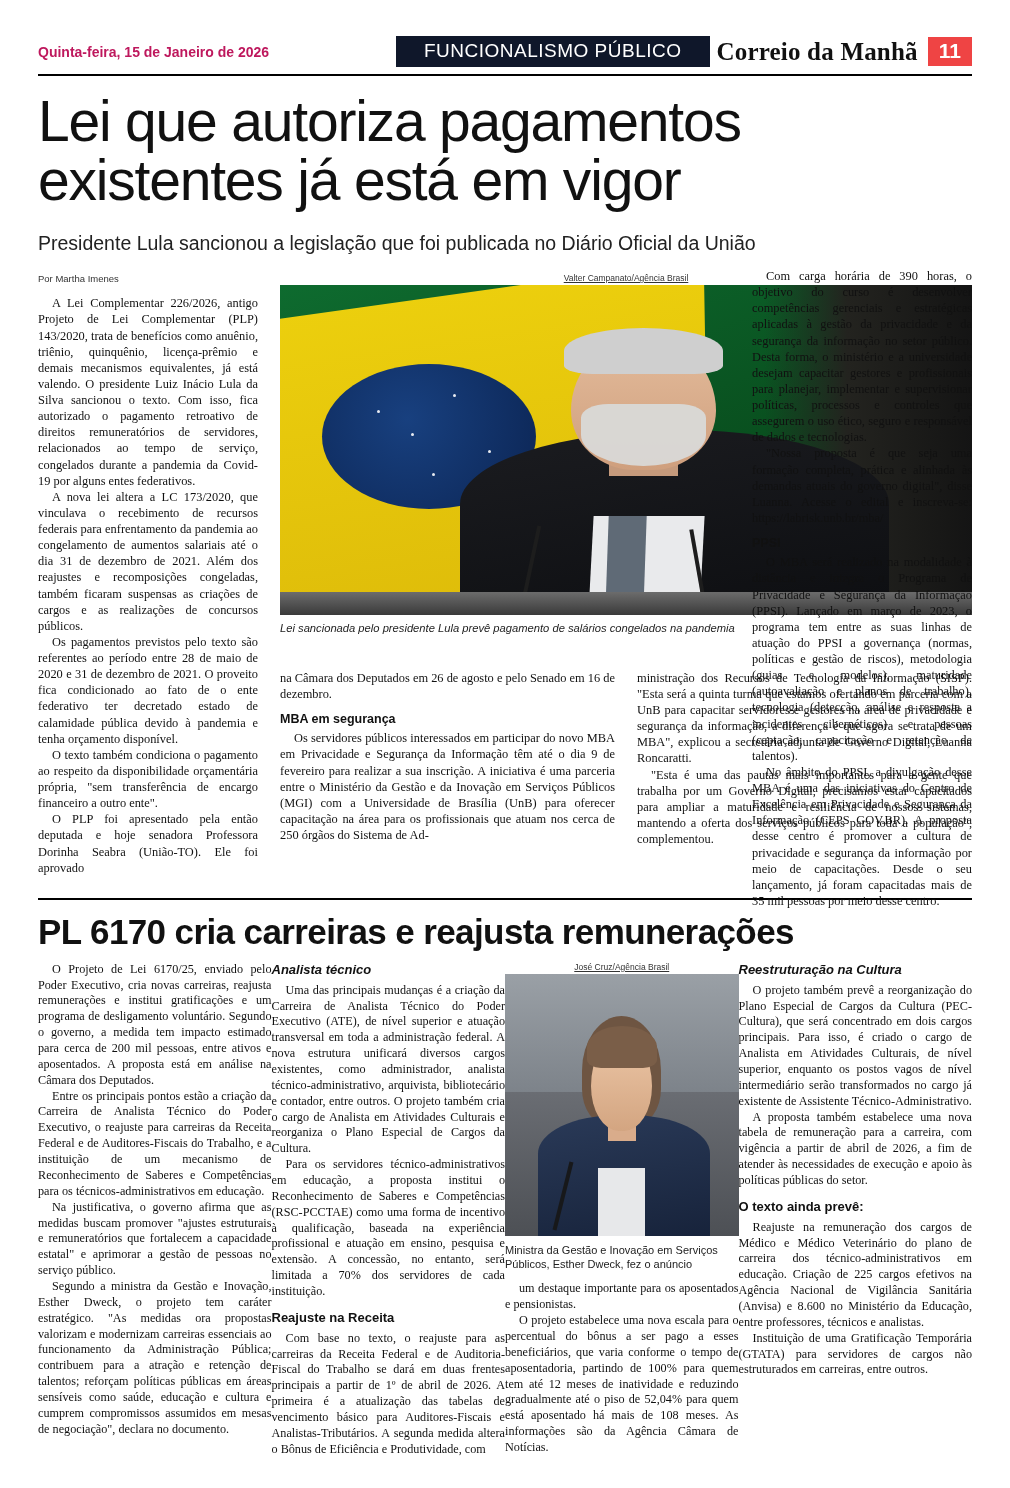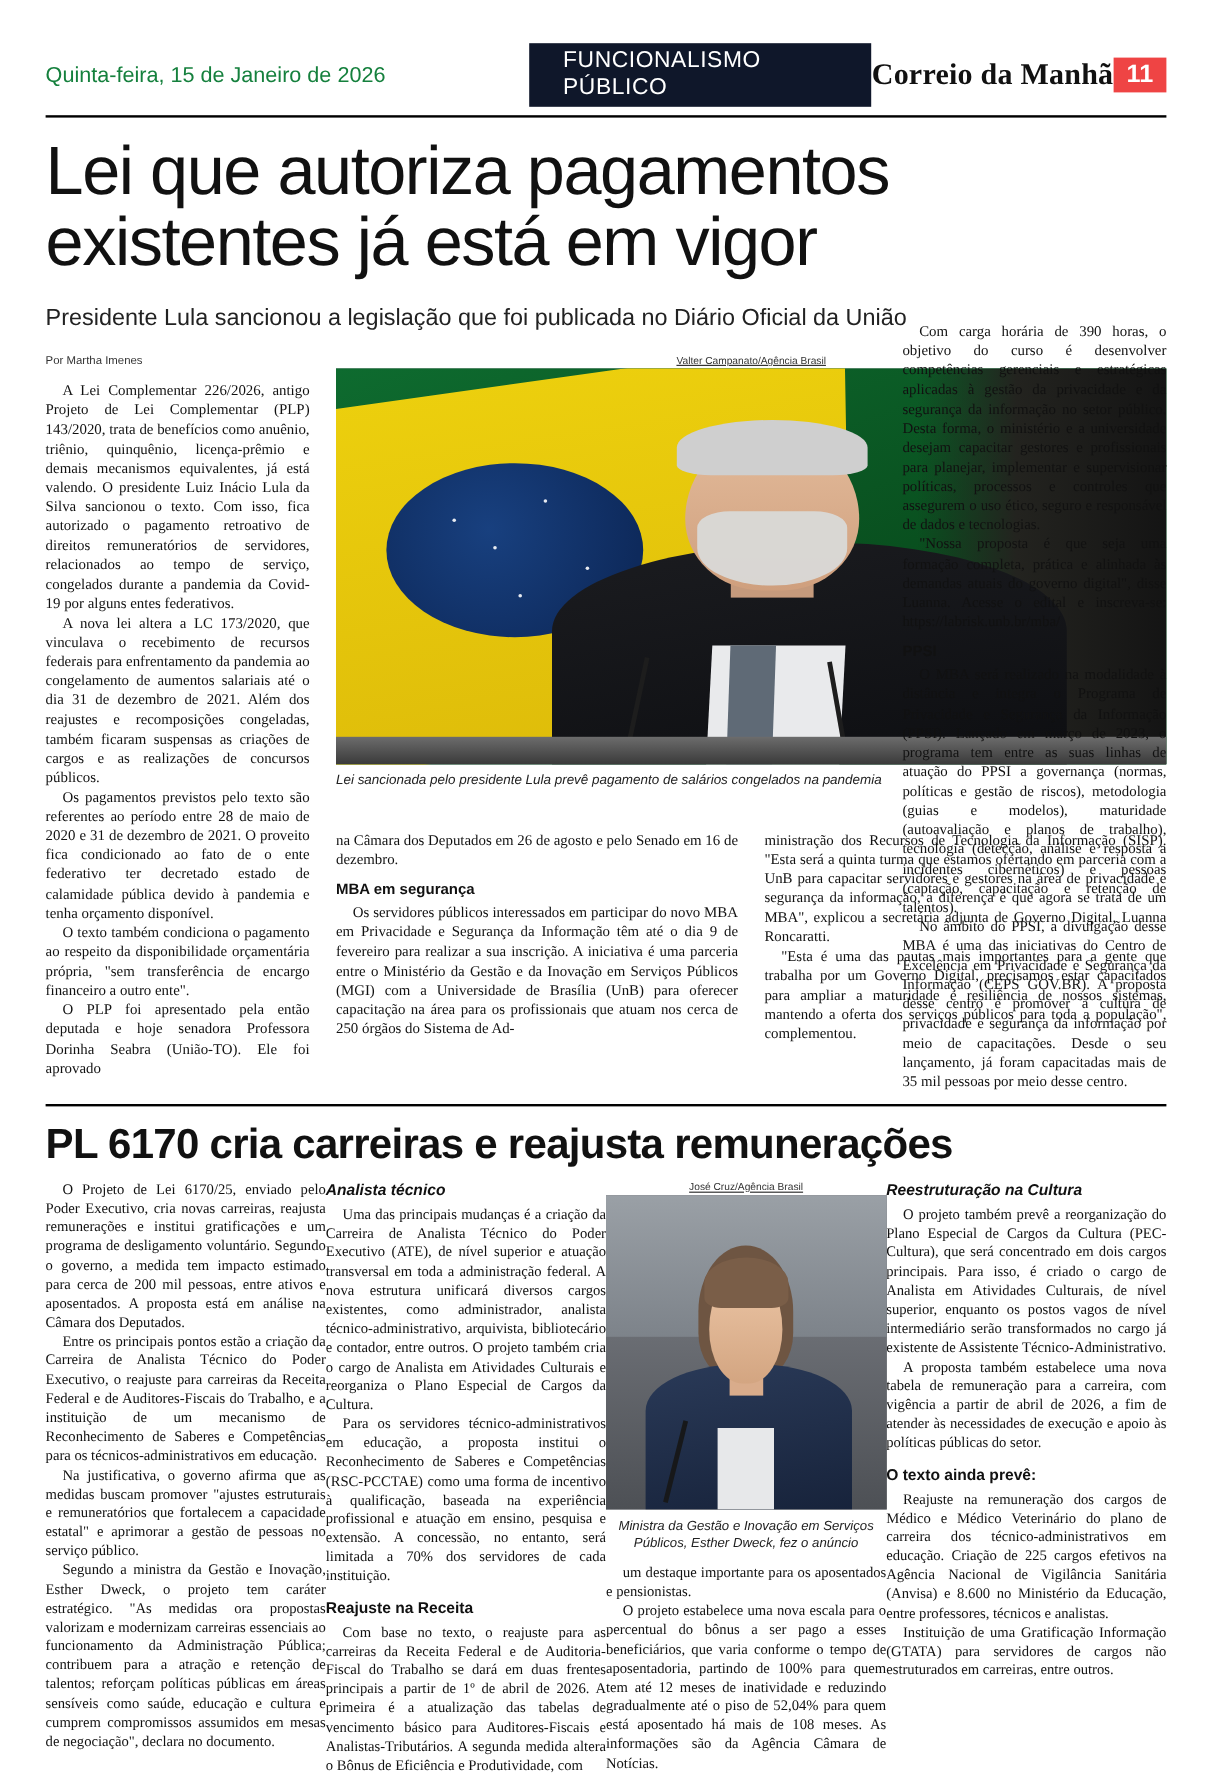--- a/index.html
+++ b/index.html
@@ -19,36 +19,38 @@
   
   .masthead{
     display:flex;
     align-items:center;
     justify-content:space-between;
     padding:36px 38px 0 38px;
     box-sizing:border-box;
   }
   .date{
     font-family:"Liberation Sans", sans-serif;
-    font-size:18px;
-    color:#15803d;
+    font-size:14px;
+    color:#be185d;
     white-space:nowrap;
+    font-weight:bold;
   }
   .section-tag{
     background:#0f172a;
     color:#fff;
     font-family:"Liberation Sans", sans-serif;
     font-size:19px;
     letter-spacing:.5px;
     padding:4px 28px 5px 28px;
     margin-left:120px;
   }
   .brand-wrap{
     display:flex;
     align-items:center;
+    gap:10px;
   }
   .brand{
     font-family:"Liberation Serif", serif;
     font-weight:bold;
     font-size:25px;
     letter-spacing:.2px;
     color:#111;
     white-space:nowrap;
   }
   .pagenum{
@@ -241,24 +243,23 @@
   }
   .photo2 .hair2{
     position:absolute;left:35%;bottom:64%;width:30%;height:16%;
     background:#7a5e48;border-radius:50% 50% 20% 20%;
   }
   .photo2 .mic{
     position:absolute;left:24%;bottom:2%;width:4px;height:70px;background:#17181a;transform:rotate(14deg);
   }
   .caption2{
     font-family:"Liberation Sans", sans-serif;
-    font-style:italic;
     font-size:11px;
     line-height:1.3;
-    text-align:center;
+    text-align:left;
     margin-top:7px;
     color:#222;
   }
   .col2{
     font-size:12.2px;
     line-height:1.30;
     text-align:justify;
     hyphens:auto;
   }
   .col2 p{margin:0;text-indent:14px;}
@@ -385,17 +386,17 @@
         <p>O projeto estabelece uma nova escala para o percentual do bônus a ser pago a esses beneficiários, que varia conforme o tempo de aposentadoria, partindo de 100% para quem tem até 12 meses de inatividade e reduzindo gradualmente até o piso de 52,04% para quem está aposentado há mais de 108 meses. As informações são da Agência Câmara de Notícias.</p>
       </div>
     </div>
 
     <div class="col2">
       <div class="h3 first">Reestruturação na Cultura</div>
       <p>O projeto também prevê a reorganização do Plano Especial de Cargos da Cultura (PEC-Cultura), que será concentrado em dois cargos principais. Para isso, é criado o cargo de Analista em Atividades Culturais, de nível superior, enquanto os postos vagos de nível intermediário serão transformados no cargo já existente de Assistente Técnico-Administrativo.</p>
       <p>A proposta também estabelece uma nova tabela de remuneração para a carreira, com vigência a partir de abril de 2026, a fim de atender às necessidades de execução e apoio às políticas públicas do setor.</p>
       <div class="h3">O texto ainda prevê:</div>
       <p>Reajuste na remuneração dos cargos de Médico e Médico Veterinário do plano de carreira dos técnico-administrativos em educação. Criação de 225 cargos efetivos na Agência Nacional de Vigilância Sanitária (Anvisa) e 8.600 no Ministério da Educação, entre professores, técnicos e analistas.</p>
-      <p>Instituição de uma Gratificação Informação (GTATA) para servidores de cargos não estruturados em carreiras, entre outros.</p>
+      <p>Instituição de uma Gratificação Temporária (GTATA) para servidores de cargos não estruturados em carreiras, entre outros.</p>
     </div>
   </div>
 
 </div>
 
 </body></html>

